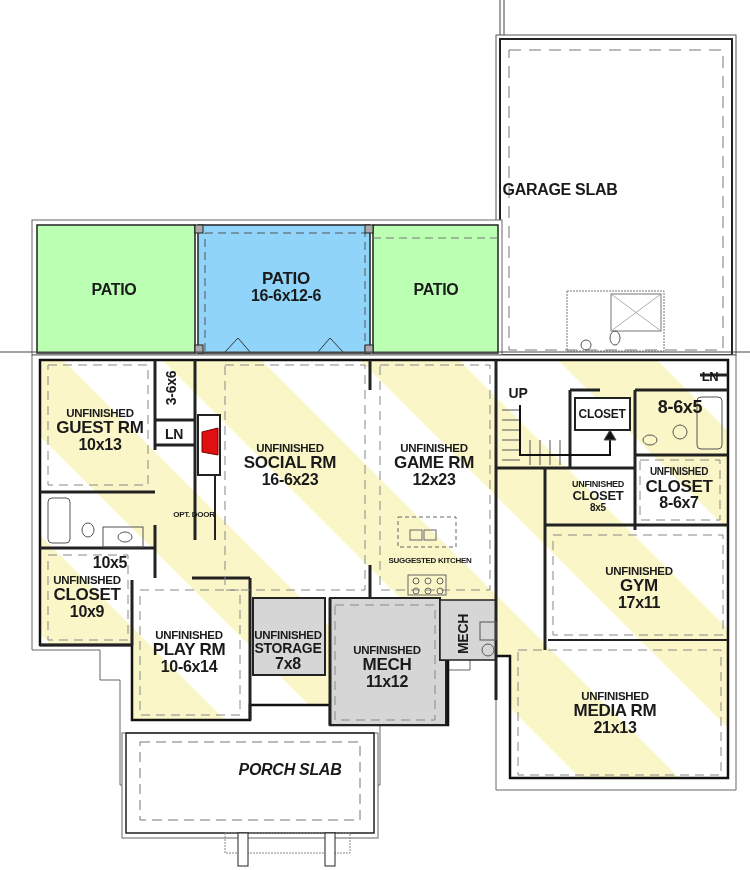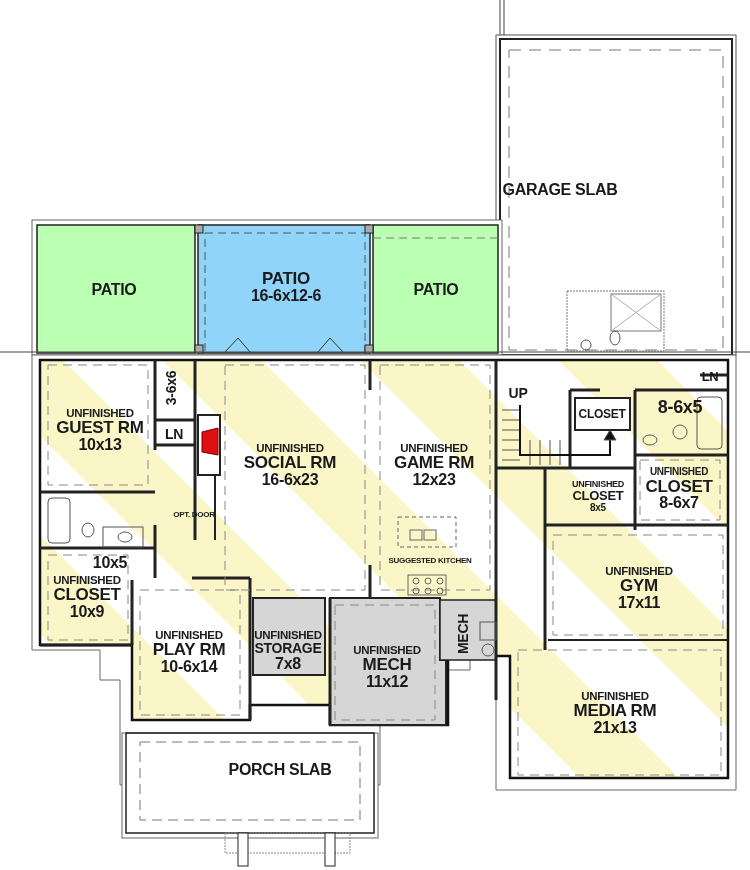--- a/index.html
+++ b/index.html
@@ -230,13 +230,13 @@
   <span class="sm">UNFINISHED</span>
   <span class="big">MECH</span>
   <span class="dim">11x12</span>
 </div>
 <div class="lbl mid rot" style="left:463px;top:634px;">MECH</div>
 <div class="lbl" style="left:615px;top:713px;">
   <span class="sm">UNFINISHED</span>
   <span class="big">MEDIA RM</span>
   <span class="dim">21x13</span>
 </div>
-<div class="lbl one" style="left:280px;top:770px;">PORCH SLAB</div>
+<div class="lbl one" style="left:290px;top:770px;font-style:italic;">PORCH SLAB</div>
 
 </body></html>

